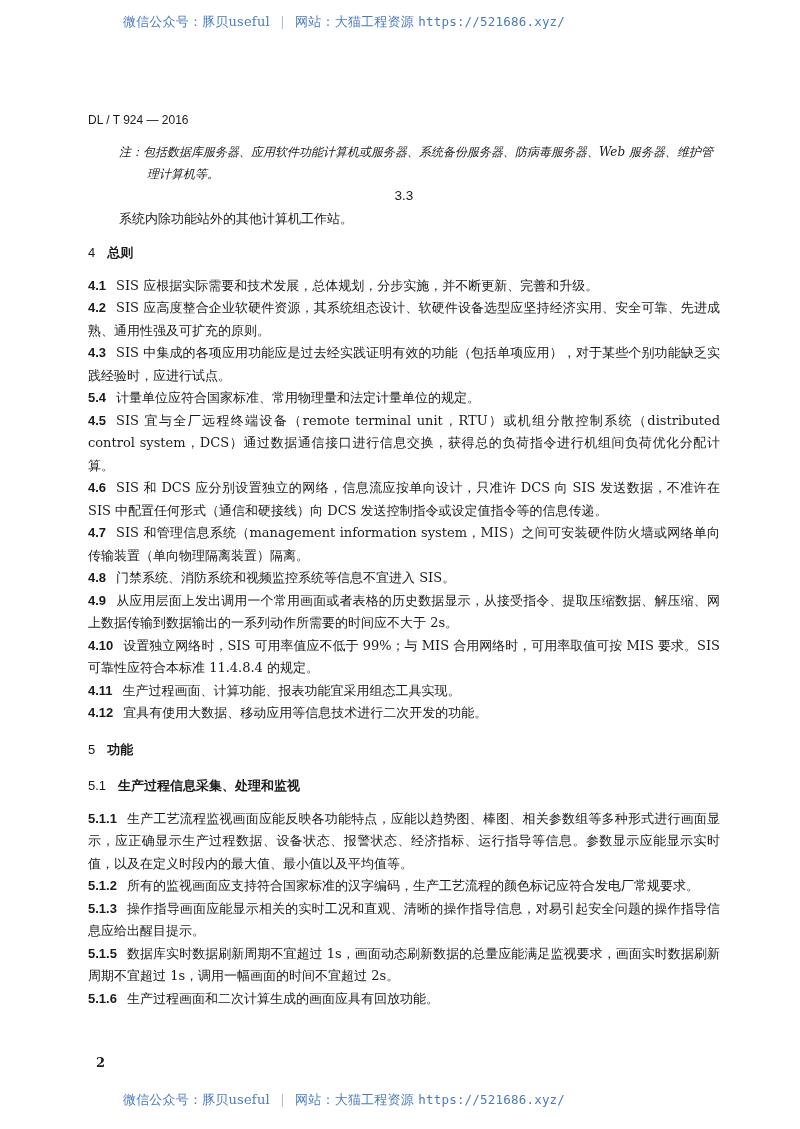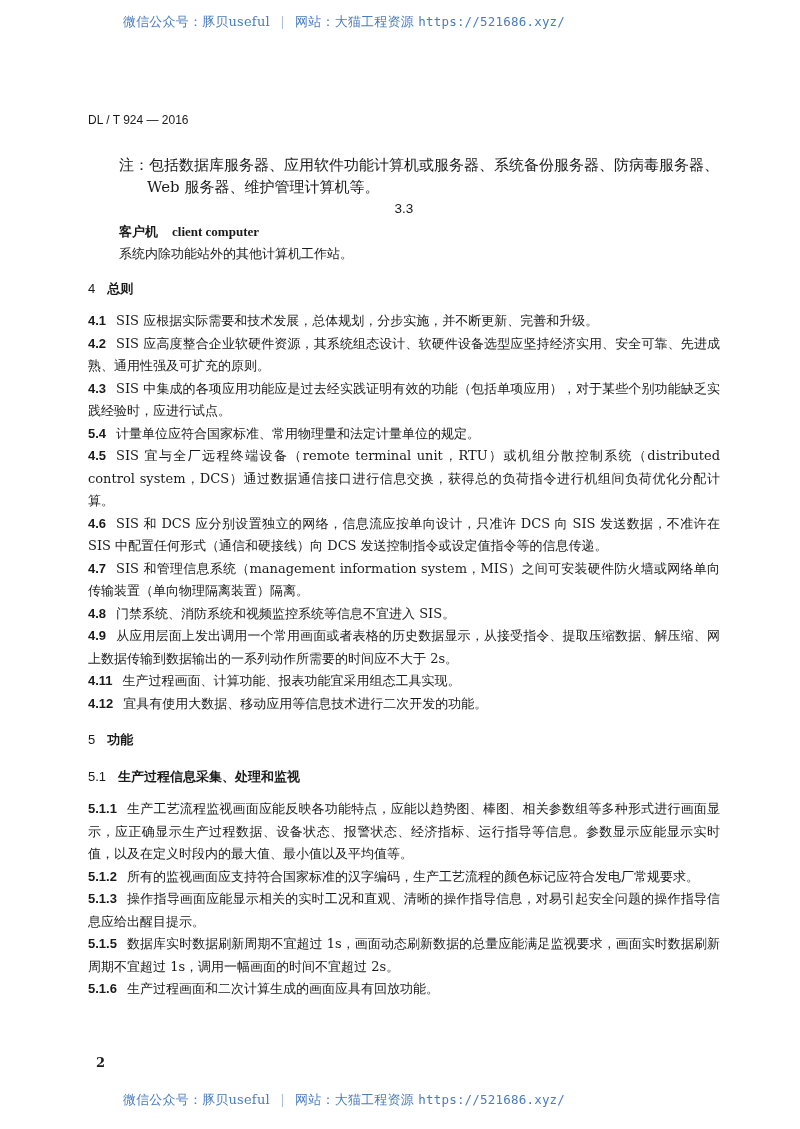--- a/index.html
+++ b/index.html
@@ -14,21 +14,21 @@
   }
   .watermark .sep { color: #a9bedb; margin: 0 6px; }
   .watermark .url { font-family: "DejaVu Sans Mono", "Liberation Mono", monospace; font-size: 12.5px; }
   .wm-top { top: 13px; }
   .wm-bottom { top: 1091px; }
 
   .std-code { position: absolute; left: 88px; top: 113px; font-size: 12px;
     font-family: "Liberation Sans", "DejaVu Sans", sans-serif; }
 
   .content { position: absolute; left: 88px; top: 137px; width: 632px; font-size: 13px; line-height: 22.5px; }
-  .note { padding-left: 28px; text-indent: -28px; margin-left: 31px; font-size: 15px; line-height: 22px; margin-top: 17px; }
+  .note { padding-left: 28px; text-indent: -28px; margin-left: 31px; font-size: 12px; line-height: 22px; margin-top: 4px; font-style: italic; }
   .term-num { margin-top: 0px; font-family: "Liberation Sans", sans-serif; font-size: 13.5px; text-align: center; }
   .term-name { padding-left: 31px; font-weight: bold; }
   .term-name .en { margin-left: 14px; font-family: "Liberation Serif", serif; }
   .term-def { padding-left: 31px; }
   .h1 { margin-top: 12px; margin-bottom: 10px; font-weight: bold; }
   .h1 .n { font-family: "Liberation Sans", sans-serif; margin-right: 12px; font-weight: normal; }
   .h2 { margin-top: 14px; margin-bottom: 10px; font-weight: bold; }
   .h2 .n { font-family: "Liberation Sans", sans-serif; margin-right: 12px; font-weight: normal; }
   p.clause { margin: 0; text-align: justify; }
   p.clause .n { font-family: "Liberation Sans", sans-serif; margin-right: 10px; font-weight: bold; }
@@ -45,38 +45,36 @@
 </div>
 
 <div class="std-code">DL / T 924 — 2016</div>
 
 <div class="content">
   <div class="note">
     <span>注：</span><span>包括数据库服务器、应用软件功能计算机或服务器、系统备份服务器、防病毒服务器、Web 服务器、维护管理计算机等。</span>
   </div>
 
   <div class="term-num">3.3</div>
-  <div class="term-name">
-    <span>客户机</span><span class="en">client computer</span>
-  </div>
   <div class="term-def">系统内除功能站外的其他计算机工作站。</div>
 
   <div class="h1">
     <span class="n">4</span><span>总则</span>
   </div>
   <div id="sec4">
       <p class="clause"><span class="n">4.1</span><span>SIS 应根据实际需要和技术发展，总体规划，分步实施，并不断更新、完善和升级。</span></p>
       <p class="clause"><span class="n">4.2</span><span>SIS 应高度整合企业软硬件资源，其系统组态设计、软硬件设备选型应坚持经济实用、安全可靠、先进成熟、通用性强及可扩充的原则。</span></p>
       <p class="clause"><span class="n">4.3</span><span>SIS 中集成的各项应用功能应是过去经实践证明有效的功能（包括单项应用），对于某些个别功能缺乏实践经验时，应进行试点。</span></p>
       <p class="clause"><span class="n">5.4</span><span>计量单位应符合国家标准、常用物理量和法定计量单位的规定。</span></p>
       <p class="clause"><span class="n">4.5</span><span>SIS 宜与全厂远程终端设备（remote terminal unit，RTU）或机组分散控制系统（distributed control system，DCS）通过数据通信接口进行信息交换，获得总的负荷指令进行机组间负荷优化分配计算。</span></p>
       <p class="clause"><span class="n">4.6</span><span>SIS 和 DCS 应分别设置独立的网络，信息流应按单向设计，只准许 DCS 向 SIS 发送数据，不准许在 SIS 中配置任何形式（通信和硬接线）向 DCS 发送控制指令或设定值指令等的信息传递。</span></p>
       <p class="clause"><span class="n">4.7</span><span>SIS 和管理信息系统（management information system，MIS）之间可安装硬件防火墙或网络单向传输装置（单向物理隔离装置）隔离。</span></p>
       <p class="clause"><span class="n">4.8</span><span>门禁系统、消防系统和视频监控系统等信息不宜进入 SIS。</span></p>
       <p class="clause"><span class="n">4.9</span><span>从应用层面上发出调用一个常用画面或者表格的历史数据显示，从接受指令、提取压缩数据、解压缩、网上数据传输到数据输出的一系列动作所需要的时间应不大于 2s。</span></p>
+      <p class="clause"><span class="n">4.10</span><span>设置独立网络时，SIS 可用率值应不低于 99%；与 MIS 合用网络时，可用率取值可按 MIS 要求。SIS 可靠性应符合本标准 11.4.8.4 的规定。</span></p>
       <p class="clause"><span class="n">4.11</span><span>生产过程画面、计算功能、报表功能宜采用组态工具实现。</span></p>
       <p class="clause"><span class="n">4.12</span><span>宜具有使用大数据、移动应用等信息技术进行二次开发的功能。</span></p>
     </div>
 
   <div class="h1" style="margin-top:14px">
     <span class="n">5</span><span>功能</span>
   </div>
   <div class="h2">
     <span class="n">5.1</span><span>生产过程信息采集、处理和监视</span>
   </div>

